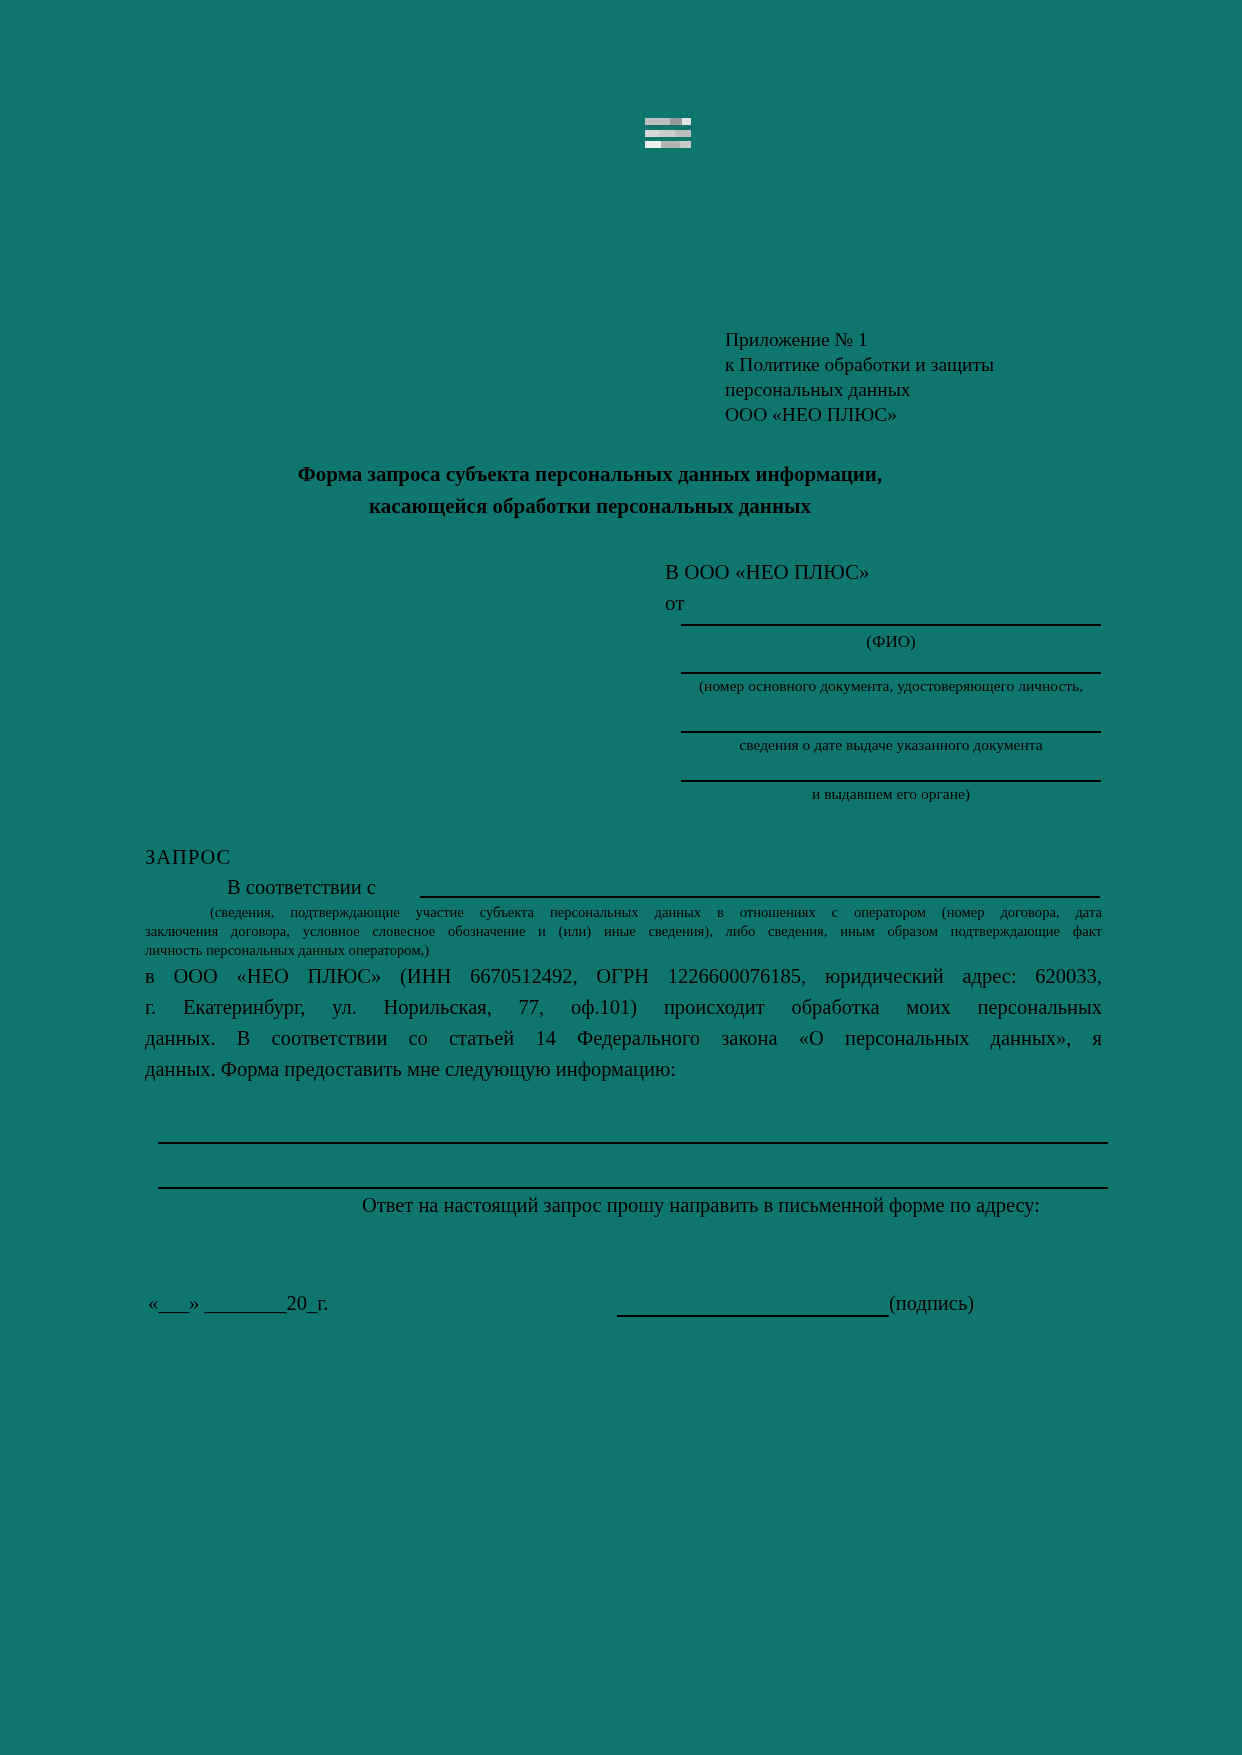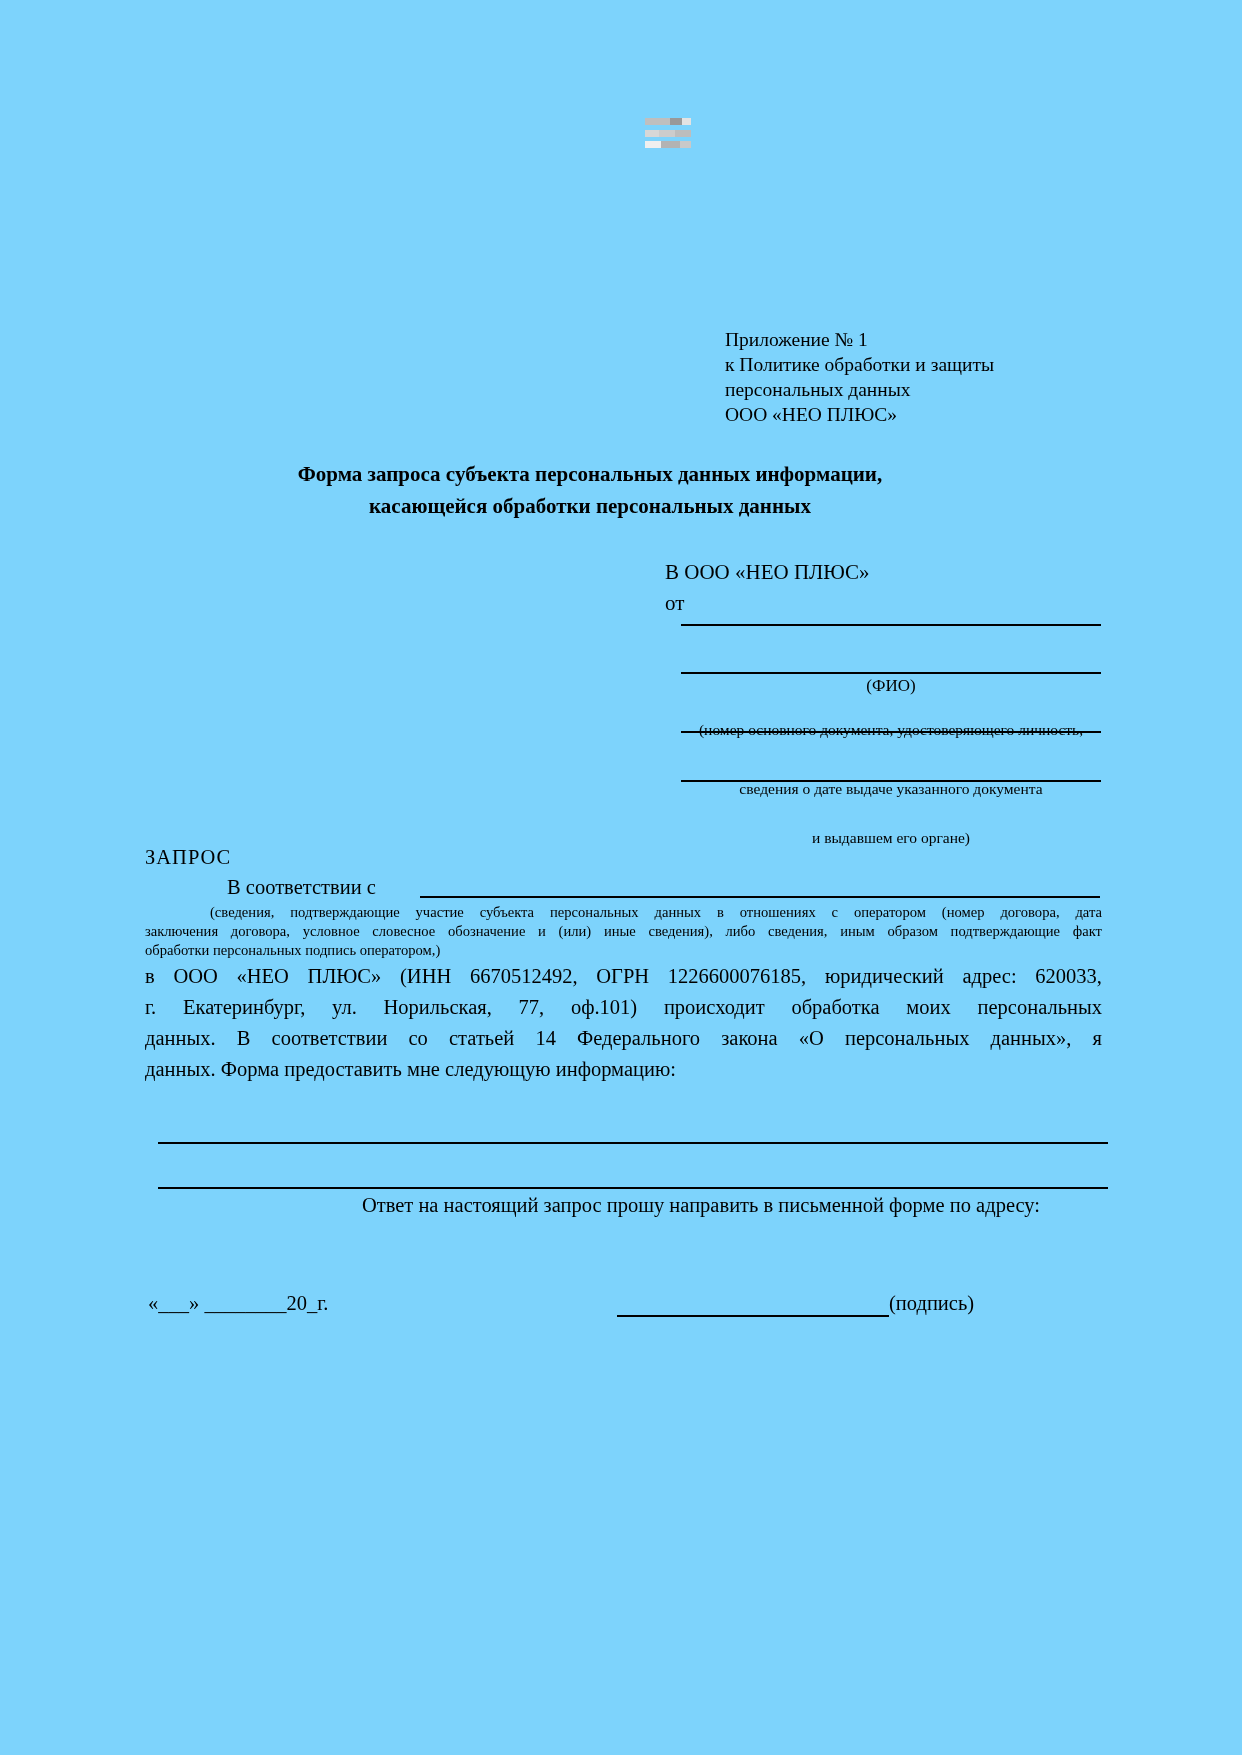--- a/index.html
+++ b/index.html
@@ -1,19 +1,19 @@
 <!DOCTYPE html>
 <html><head>
 <meta charset="utf-8">
 <style>
   html, body { margin: 0; padding: 0; }
   body { width: 1242px; height: 1755px; background: #ffffff; }
   .page {
     position: relative; width: 1242px; height: 1755px;
-    background: #7dd3fc; color: #000;
+    background: #0f766e; color: #000;
     font-family: "Liberation Serif", serif;
     overflow: hidden;
   }
   .abs { position: absolute; }
 
   
   .logo { left: 645px; top: 118px; width: 46px; height: 30px;
           display: flex; flex-direction: column; justify-content: space-between; }
   .logo .stripe { height: 7px; }
   .s1 { background: linear-gradient(90deg, #bfbfbf 0 55%, #999999 55% 80%, #e3e3e3 80% 100%); }
@@ -22,21 +22,21 @@
 
   .attach { left: 725px; top: 327px; font-size: 19.5px; line-height: 25px; }
 
   .title { left: 145px; top: 458px; width: 890px; text-align: center;
            font-weight: bold; font-size: 21px; line-height: 32px; }
 
   .addr-to   { left: 665px; top: 560px; font-size: 21px; }
   .addr-from { left: 665px; top: 591px; font-size: 21px; }
 
   .field-line  { left: 681px; width: 420px; border-bottom: 2px solid #000; }
-  .field-label { left: 681px; width: 420px; text-align: center; margin-top: 44px; }
+  .field-label { left: 681px; width: 420px; text-align: center; }
   .fl1 { top: 597px; height: 27px; }
   .lb1 { top: 632px; font-size: 17px; }
   .fl2 { top: 645px; height: 27px; }
   .lb2 { top: 677px; font-size: 15.5px; }
   .fl3 { top: 704px; height: 27px; }
   .lb3 { top: 736px; font-size: 15.5px; }
   .fl4 { top: 753px; height: 27px; }
   .lb4 { top: 785px; font-size: 15.5px; }
 
   .zapros { left: 145px; width: 900px; top: 846px; text-align: left; font-size: 20.5px; letter-spacing: 1px; }
@@ -104,21 +104,21 @@
   <div class="abs field-label lb4">и выдавшем его органе)</div>
 
   <div class="abs zapros">ЗАПРОС</div>
 
   <div class="abs intro-label">В соответствии с</div>
   <div class="abs intro-underline"></div>
 
   <div class="abs fineprint">
     <div class="fpl first">(сведения, подтверждающие участие субъекта персональных данных в отношениях с оператором (номер договора, дата</div>
     <div class="fpl">заключения договора, условное словесное обозначение и (или) иные сведения), либо сведения, иным образом подтверждающие факт</div>
-    <div class="fpl last">обработки персональных подпись оператором,)</div>
+    <div class="fpl last">личность персональных данных оператором,)</div>
   </div>
 
   <div class="abs bodypara">
     <div class="bl">в ООО «НЕО ПЛЮС» (ИНН 6670512492, ОГРН 1226600076185, юридический адрес: 620033,</div>
     <div class="bl">г. Екатеринбург, ул. Норильская, 77, оф.101) происходит обработка моих персональных</div>
     <div class="bl">данных. В соответствии со статьей 14 Федерального закона «О персональных данных», я</div>
     <div class="bl last">данных. Форма предоставить мне следующую информацию:</div>
   </div>
 
   <div class="abs blankA"></div>

